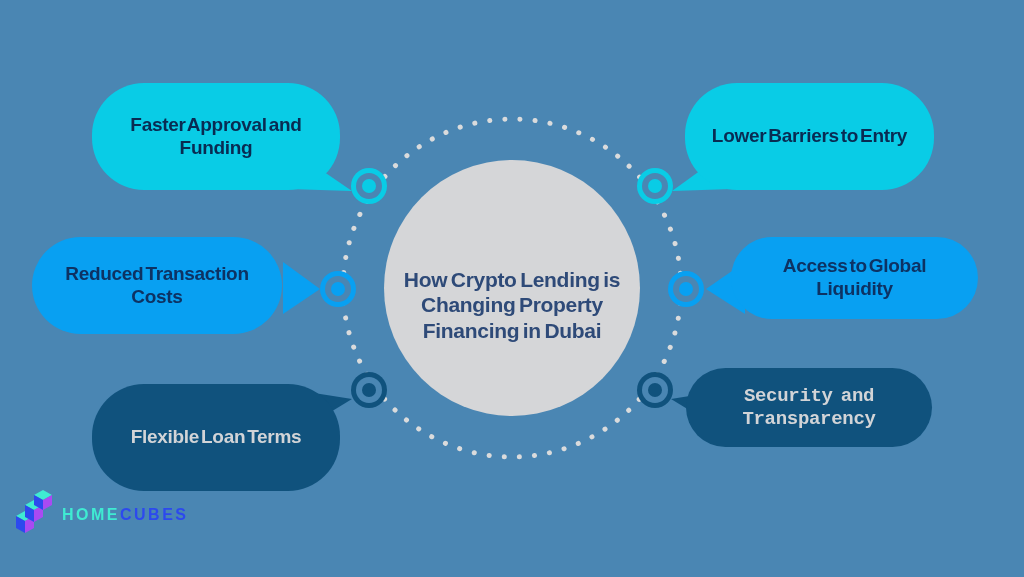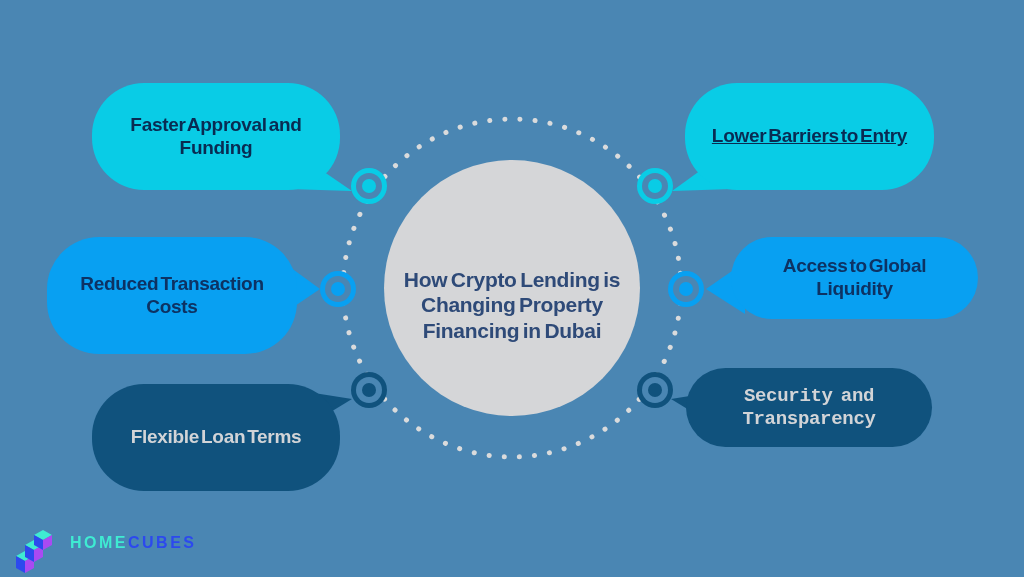--- a/index.html
+++ b/index.html
@@ -51,24 +51,24 @@
     color: #2E4A78;
     font-weight: 700;
     font-size: 21px;
     line-height: 1.22;
     letter-spacing: -0.3px;
     word-spacing: -2px;
     margin-top: 34px;
   }
   .logo {
     position: absolute;
-    left: 14px; top: 528px;
+    left: 14px; top: 488px;
     display: flex;
-    align-items: flex-start;
-    gap: 12px;
+    align-items: center;
+    gap: 4px;
   }
   .logo-text {
     font-weight: 700;
     font-size: 16px;
     letter-spacing: 2.5px;
     white-space: nowrap;
     padding-top: 6px;
   }
   .lt-teal { color: #3FEBD2; }
   .lt-blue { color: #2C49EE; }
@@ -118,25 +118,25 @@
       <circle cx="655" cy="390" r="18" fill="#10527D"></circle>
       <circle cx="655" cy="390" r="13" fill="#4A86B3"></circle>
       <circle cx="655" cy="390" r="7" fill="#10527D"></circle>
     </g>
   </svg>
 
   <div class="bubble cyan" style="left:92px; top:83px; width:248px; height:107px;">
     <span>Faster Approval and Funding</span>
   </div>
 
-  <div class="bubble cyan" style="left:685px; top:83px; width:249px; height:107px;text-decoration:underline;">
+  <div class="bubble cyan" style="left:685px; top:83px; width:249px; height:107px;">
     <span>Lower Barriers to Entry</span>
   </div>
 
-  <div class="bubble blue" style="left:47px; top:237px; width:250px; height:117px;">
+  <div class="bubble blue" style="left:32px; top:237px; width:250px; height:97px;">
     <span>Reduced Transaction Costs</span>
   </div>
 
   <div class="bubble blue" style="left:731px; top:237px; width:247px; height:82px;">
     <span>Access to Global Liquidity</span>
   </div>
 
   <div class="bubble navy" style="left:92px; top:384px; width:248px; height:107px;text-align:center;">
     <span>Flexible Loan Terms</span>
   </div>

